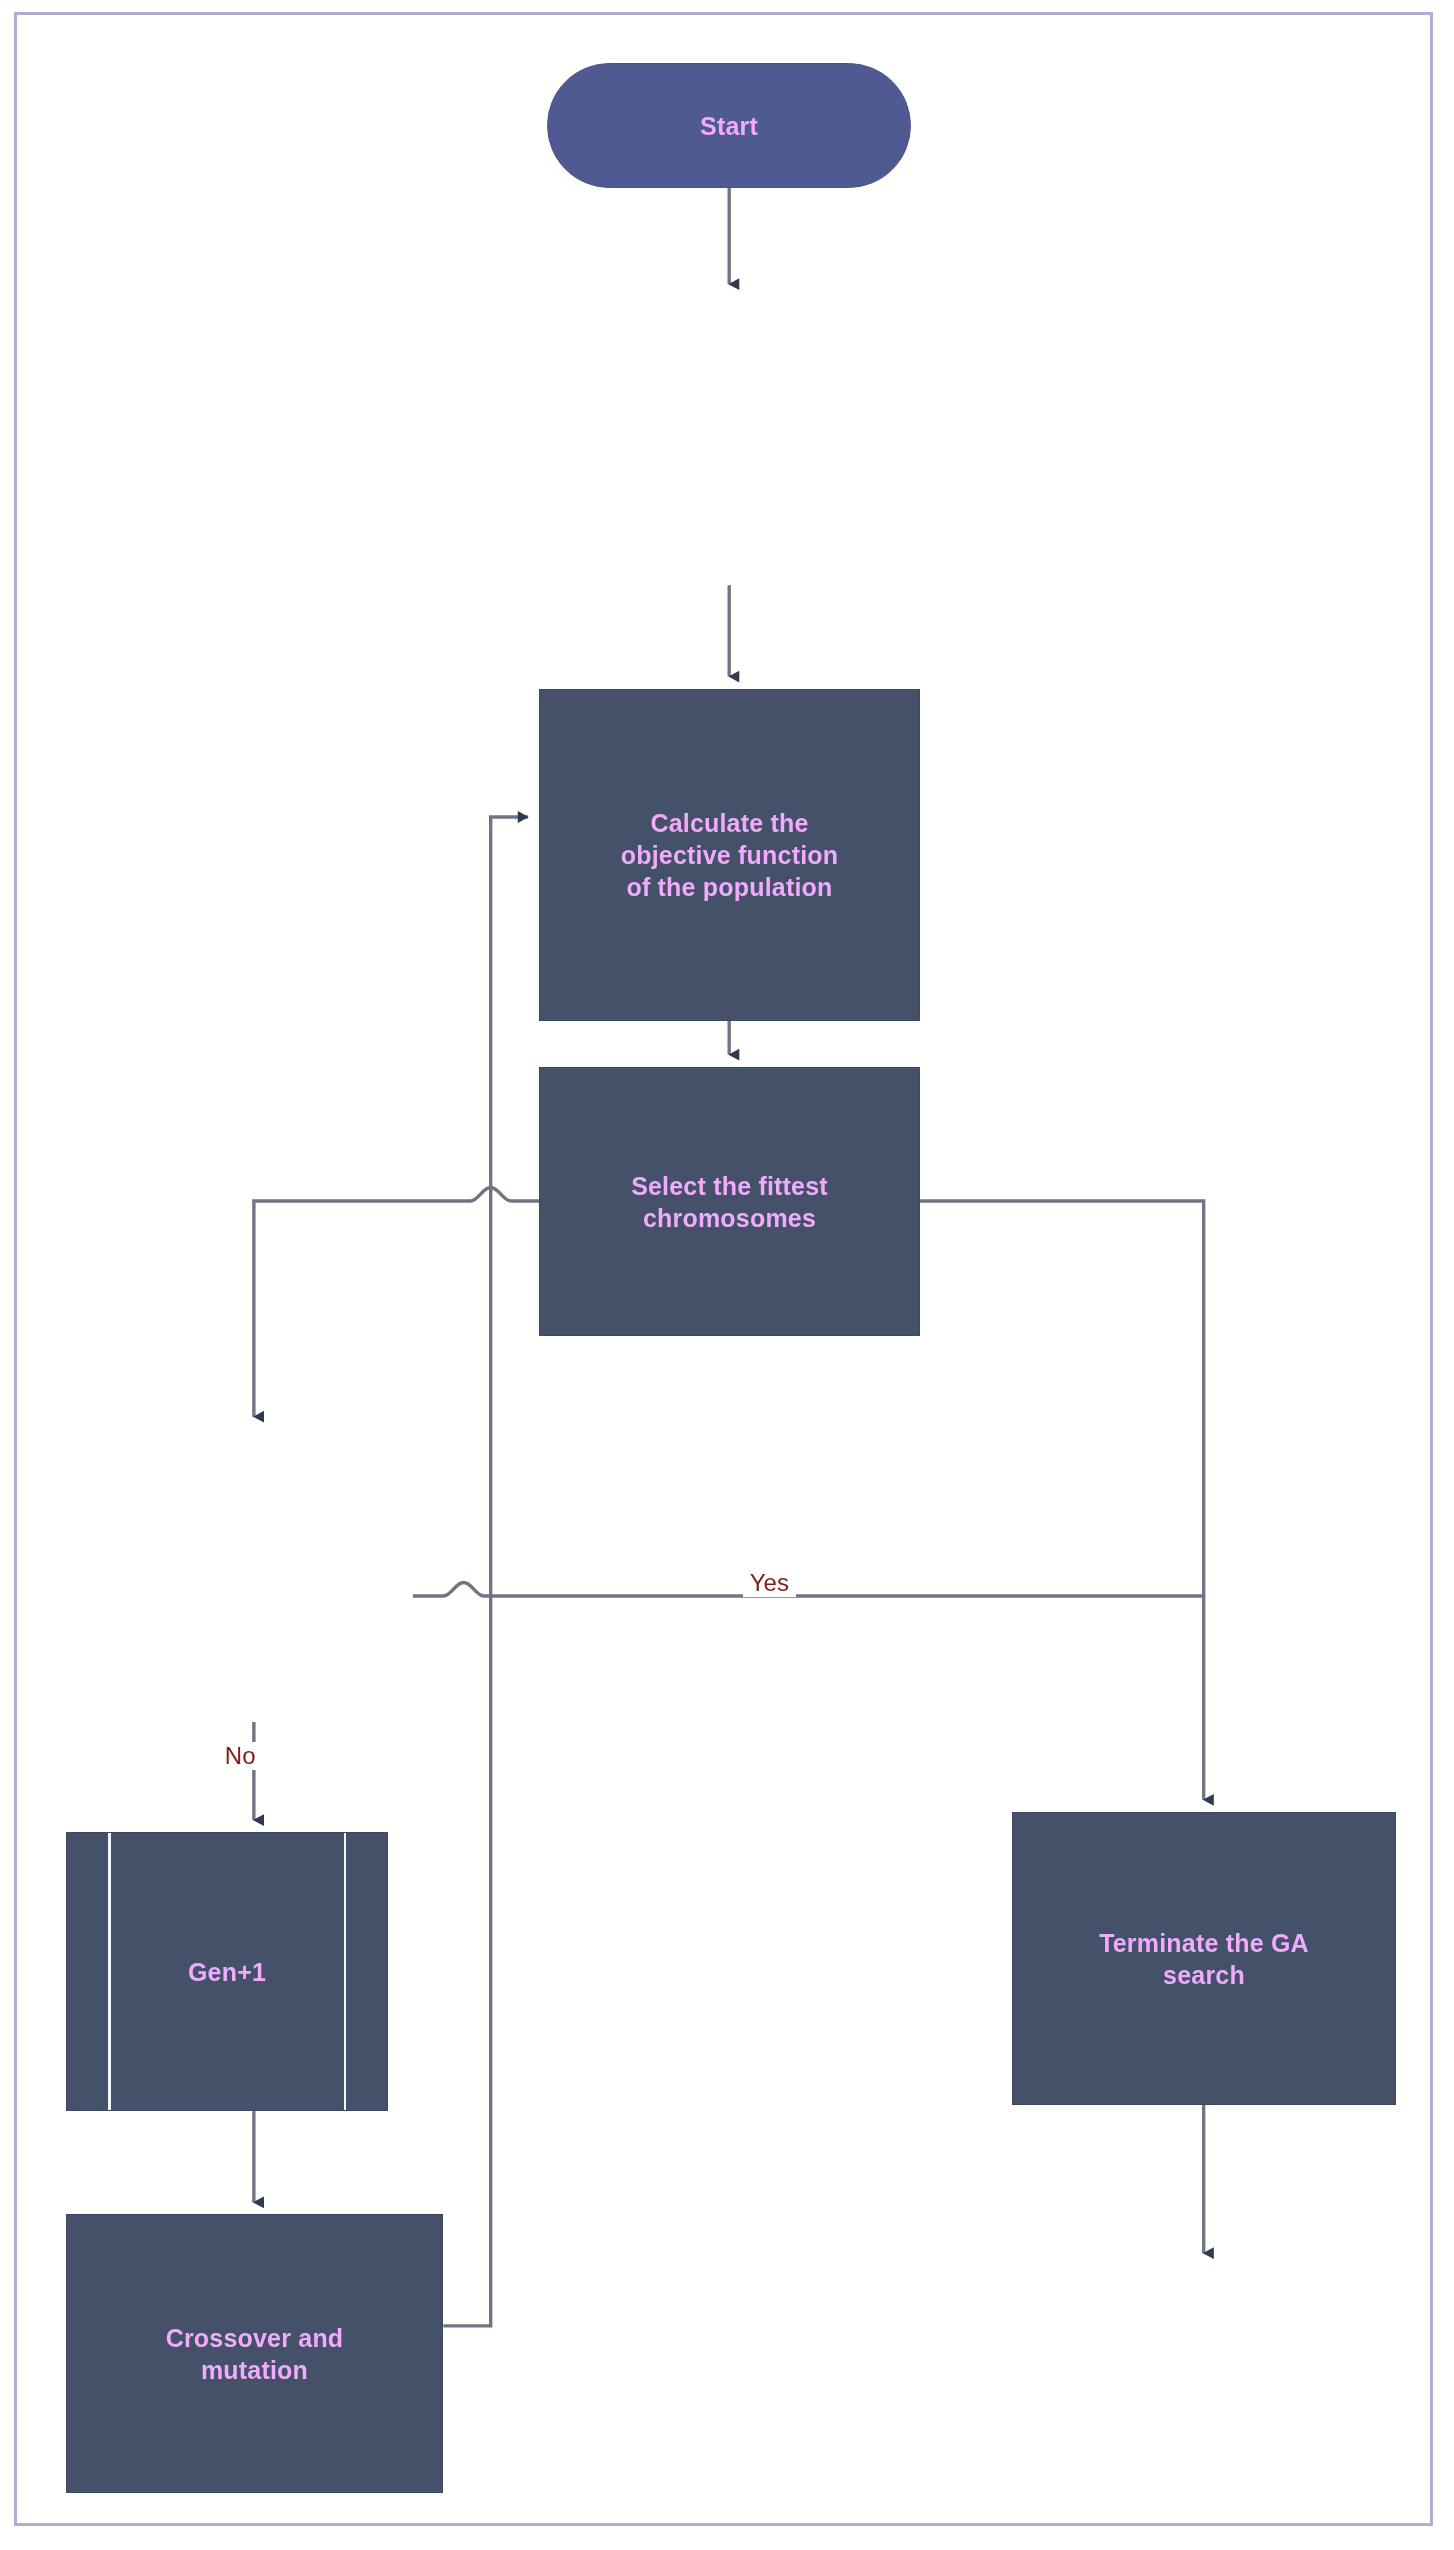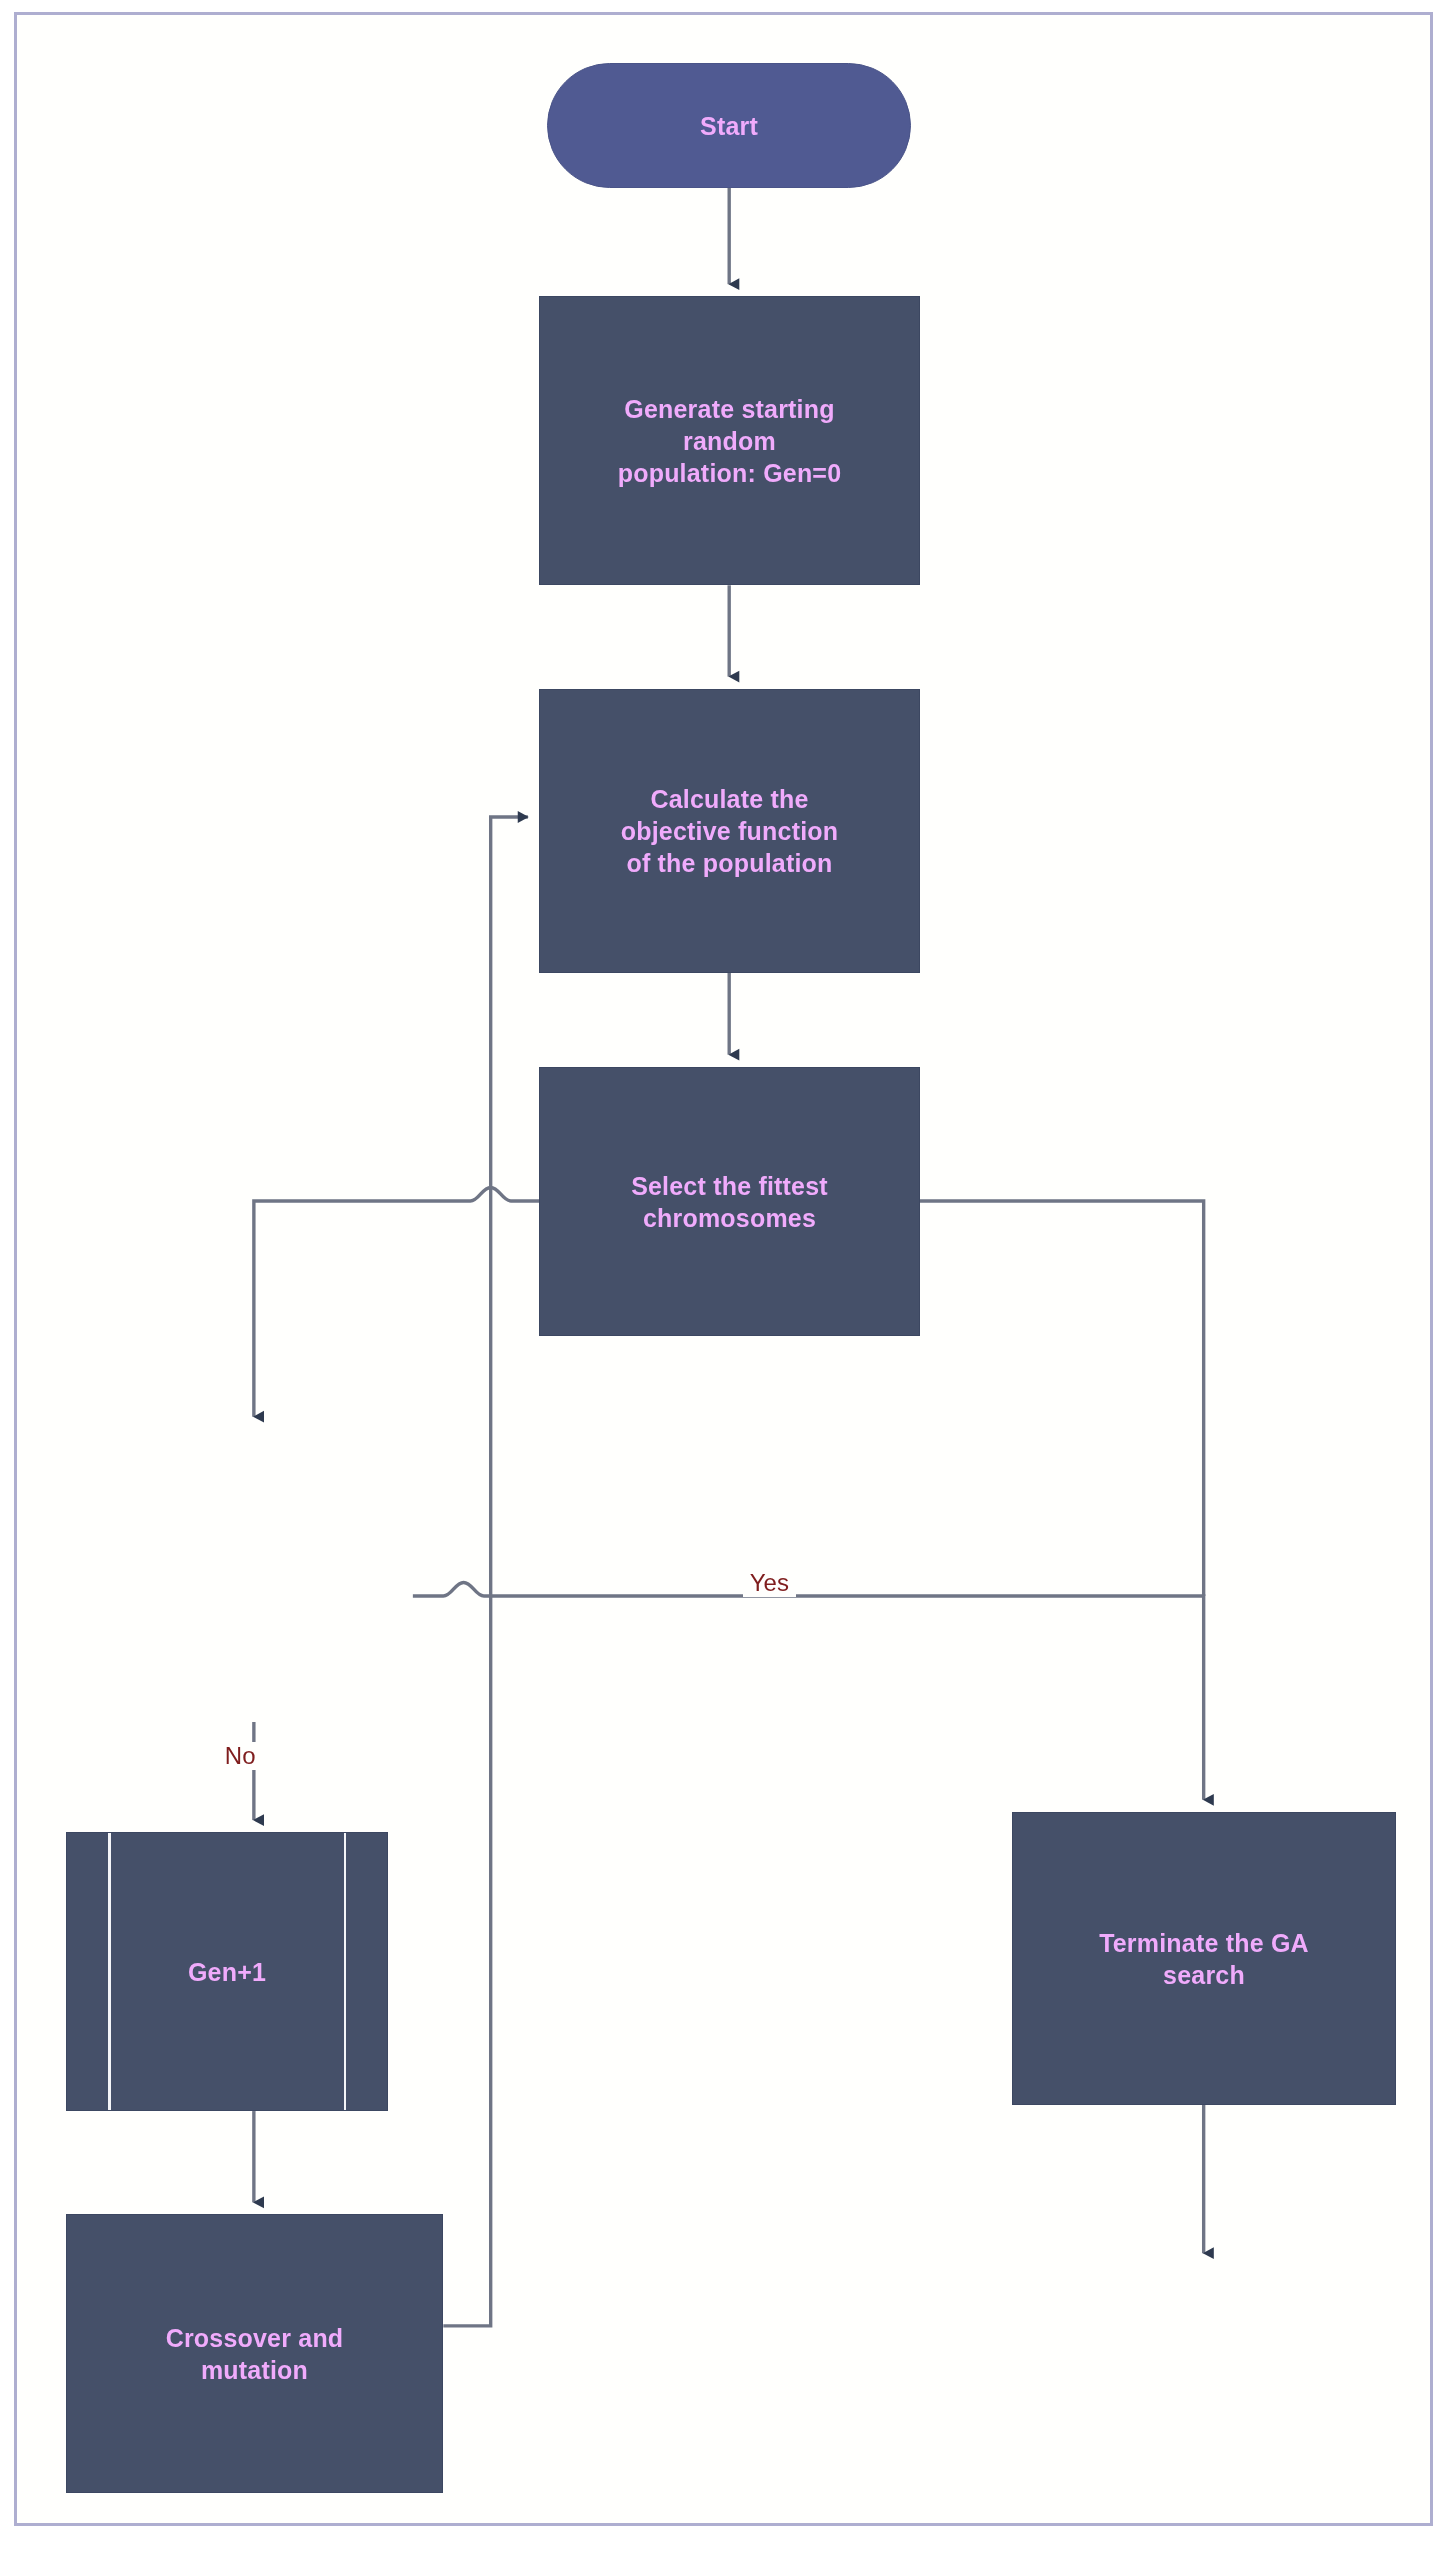--- a/index.html
+++ b/index.html
@@ -163,27 +163,22 @@
     </svg>
 
     <div class="edge-label" style="left:218px; top:1742px; font-size:24px;">No</div>
 
     <div class="edge-label" style="left:743px; top:1569px; font-size:24px;">Yes</div>
 
     <div class="node terminal" style="left:547px; top:63px; width:364px; height:125px;">
       <span class="label" style="font-size:25px;">Start</span>
     </div>
 
-    <div class="node process" style="left:539px; top:296px; width:381px; height:289px;">
-      <span class="label" style="font-size:25px;">Generate starting
-random
-population: Gen=0</span>
-    </div>
-
-    <div class="node process" style="left:539px; top:689px; width:381px; height:284px;">
+
+    <div class="node process" style="left:539px; top:689px; width:381px; height:332px;">
       <span class="label" style="font-size:25px;">Calculate the
 objective function
 of the population</span>
     </div>
 
     <div class="node process" style="left:539px; top:1067px; width:381px; height:269px;">
       <span class="label" style="font-size:25px;">Select the fittest
 chromosomes</span>
     </div>
 

